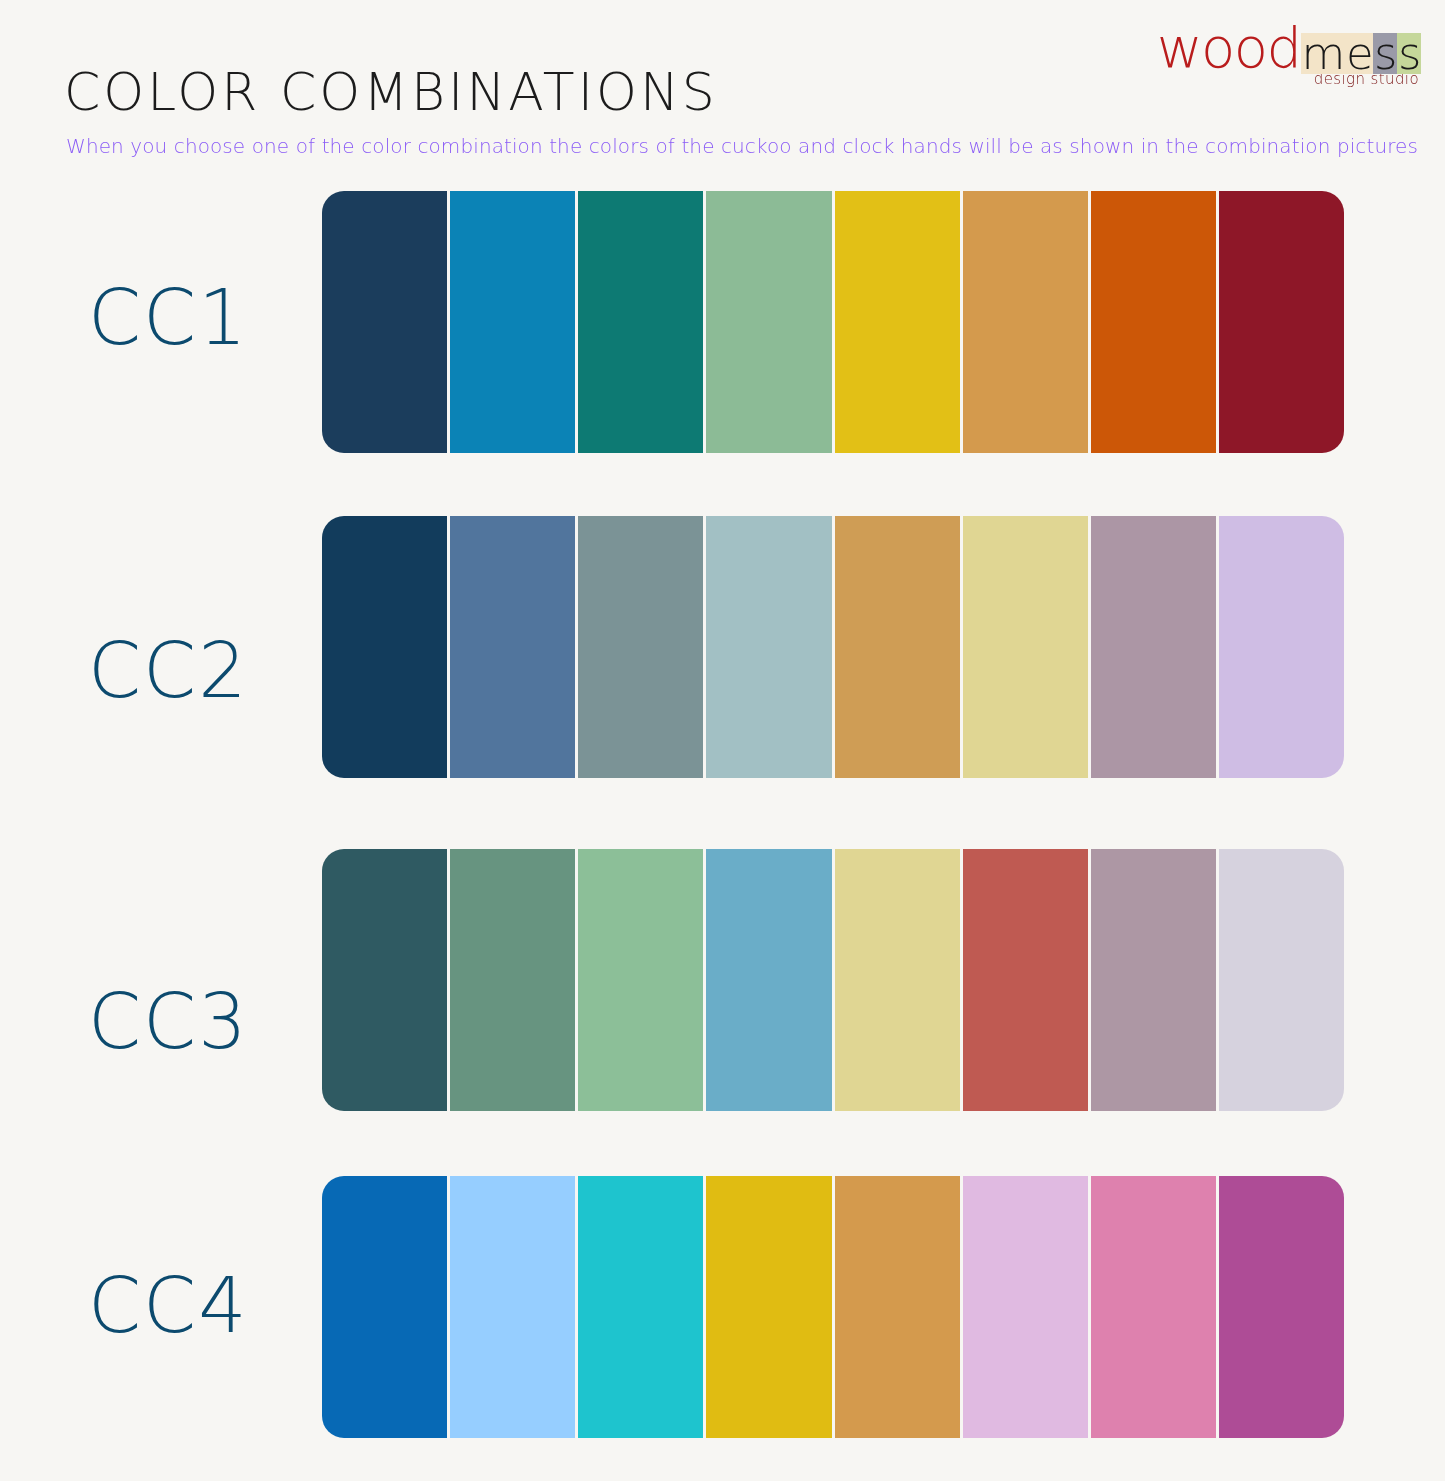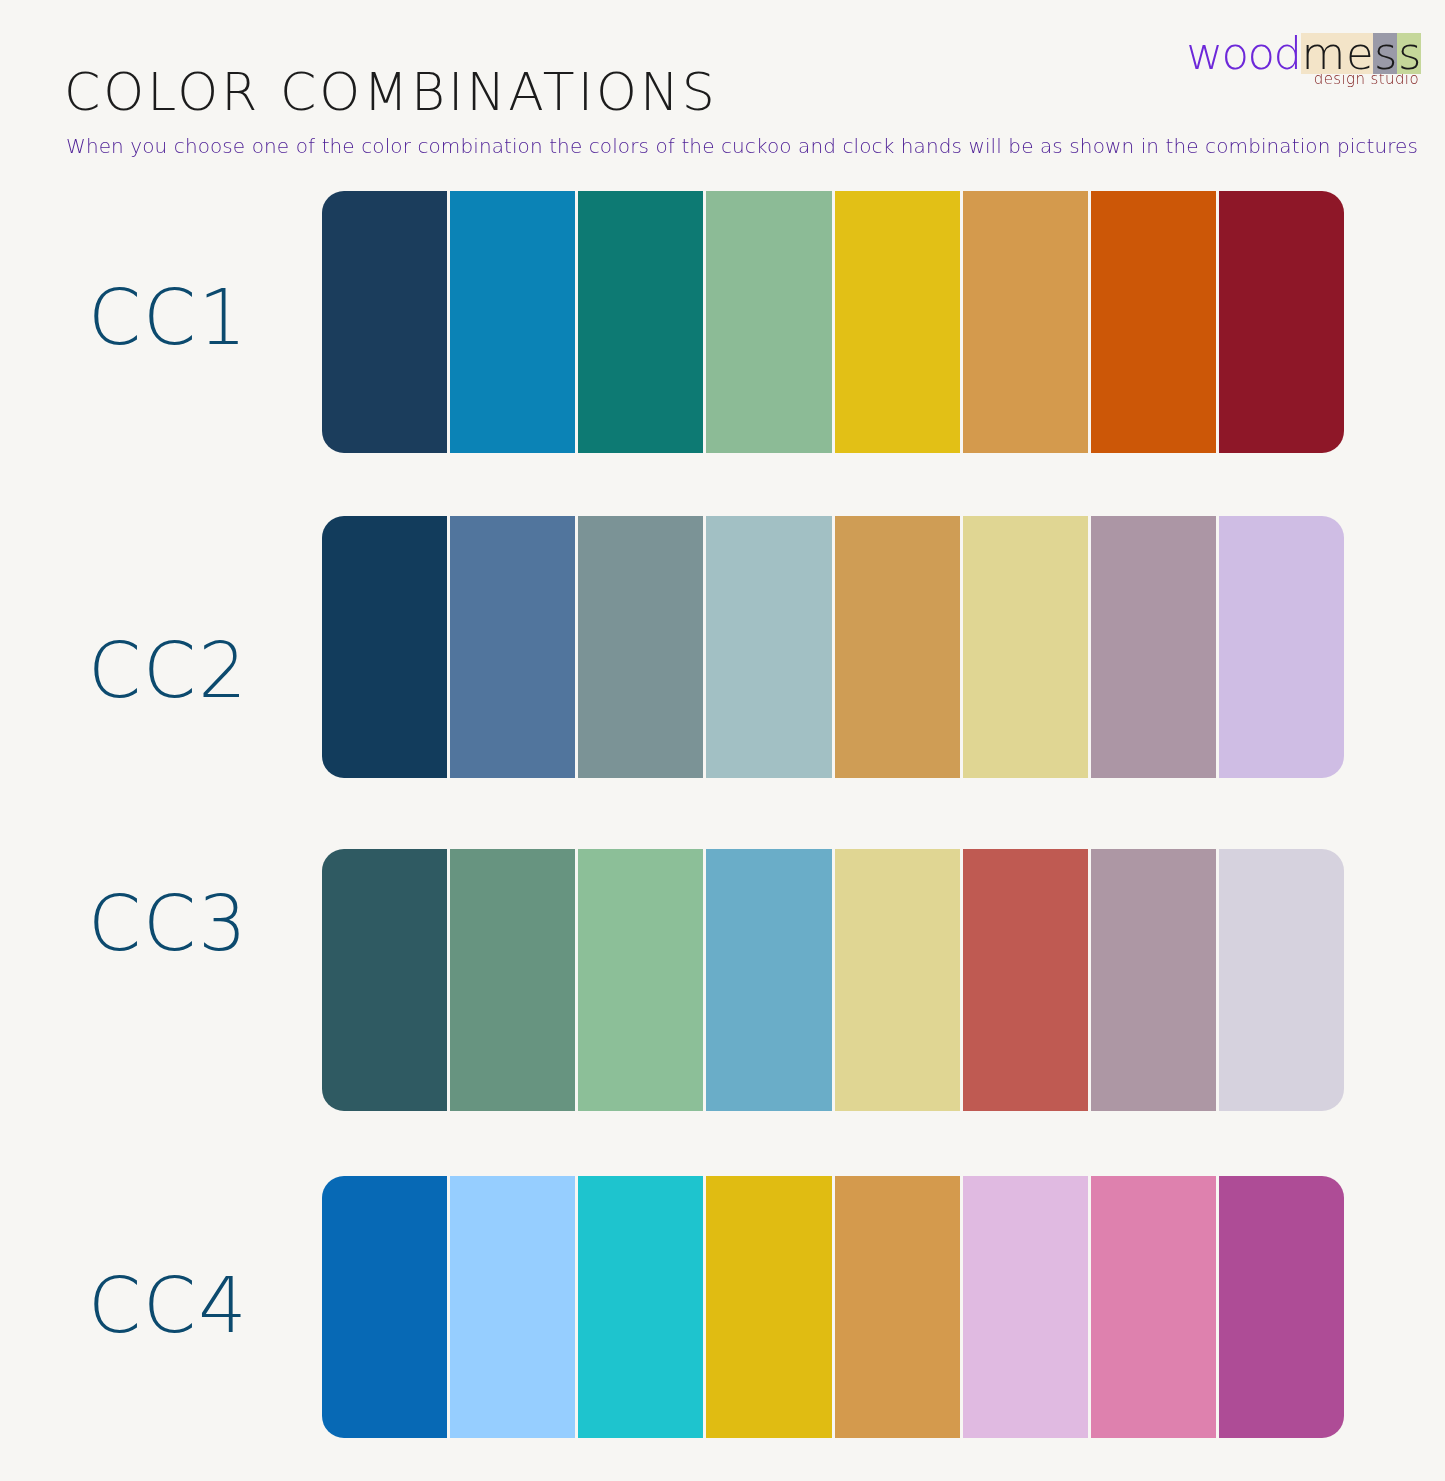--- a/index.html
+++ b/index.html
@@ -25,24 +25,24 @@
   }
   #logo .logo-word {
     position: relative;
     height: 48px;
     display: flex;
     align-items: flex-end;
     justify-content: flex-end;
   }
   #logo .lw {
     font-family: "DejaVu Sans", sans-serif;
-    font-size: 45px;
+    font-size: 56px;
     font-weight: 300;
     letter-spacing: -1.5px;
-    color: #6d28d9;
+    color: #b91c1c;
     line-height: 0.92;
   }
   #logo .lblk {
     font-family: "DejaVu Sans", sans-serif;
     font-size: 45px;
     font-weight: 300;
     letter-spacing: -1.5px;
     color: #1a1a1a;
     line-height: 0.92;
     padding: 0 1px;
@@ -71,21 +71,21 @@
     white-space: nowrap;
   }
   #page-subtitle {
     position: absolute;
     left: 66px;
     top: 134px;
     font-family: "DejaVu Sans", sans-serif;
     font-weight: 300;
     font-size: 20px;
     letter-spacing: 0.1px;
-    color: #4c1d95;
+    color: #8b5cf6;
     white-space: nowrap;
   }
 
   
   .palette-row {
     position: absolute;
     left: 322px;
     width: 1022px;
     height: 262px;
     display: flex;
@@ -116,21 +116,21 @@
     width: 200px;
     font-family: "DejaVu Sans", sans-serif;
     font-weight: 300;
     font-size: 76px;
     letter-spacing: 2px;
     color: #0c4a6e;
     line-height: 1;
   }
   .label-1 { top: 280px; }
   .label-2 { top: 633px; }
-  .label-3 { top: 886px; }
+  .label-3 { top: 984px; }
   .label-4 { top: 1268px; }
 </style>
 </head>
 <body style="background: rgb(247, 246, 243);">
 
 <div id="logo">
   <div class="logo-word">
     <span class="lw">wood</span>
     <span class="lblk" style="background: rgb(243, 228, 200);">m</span>
     <span class="lblk" style="background: rgb(243, 228, 200);">e</span>

